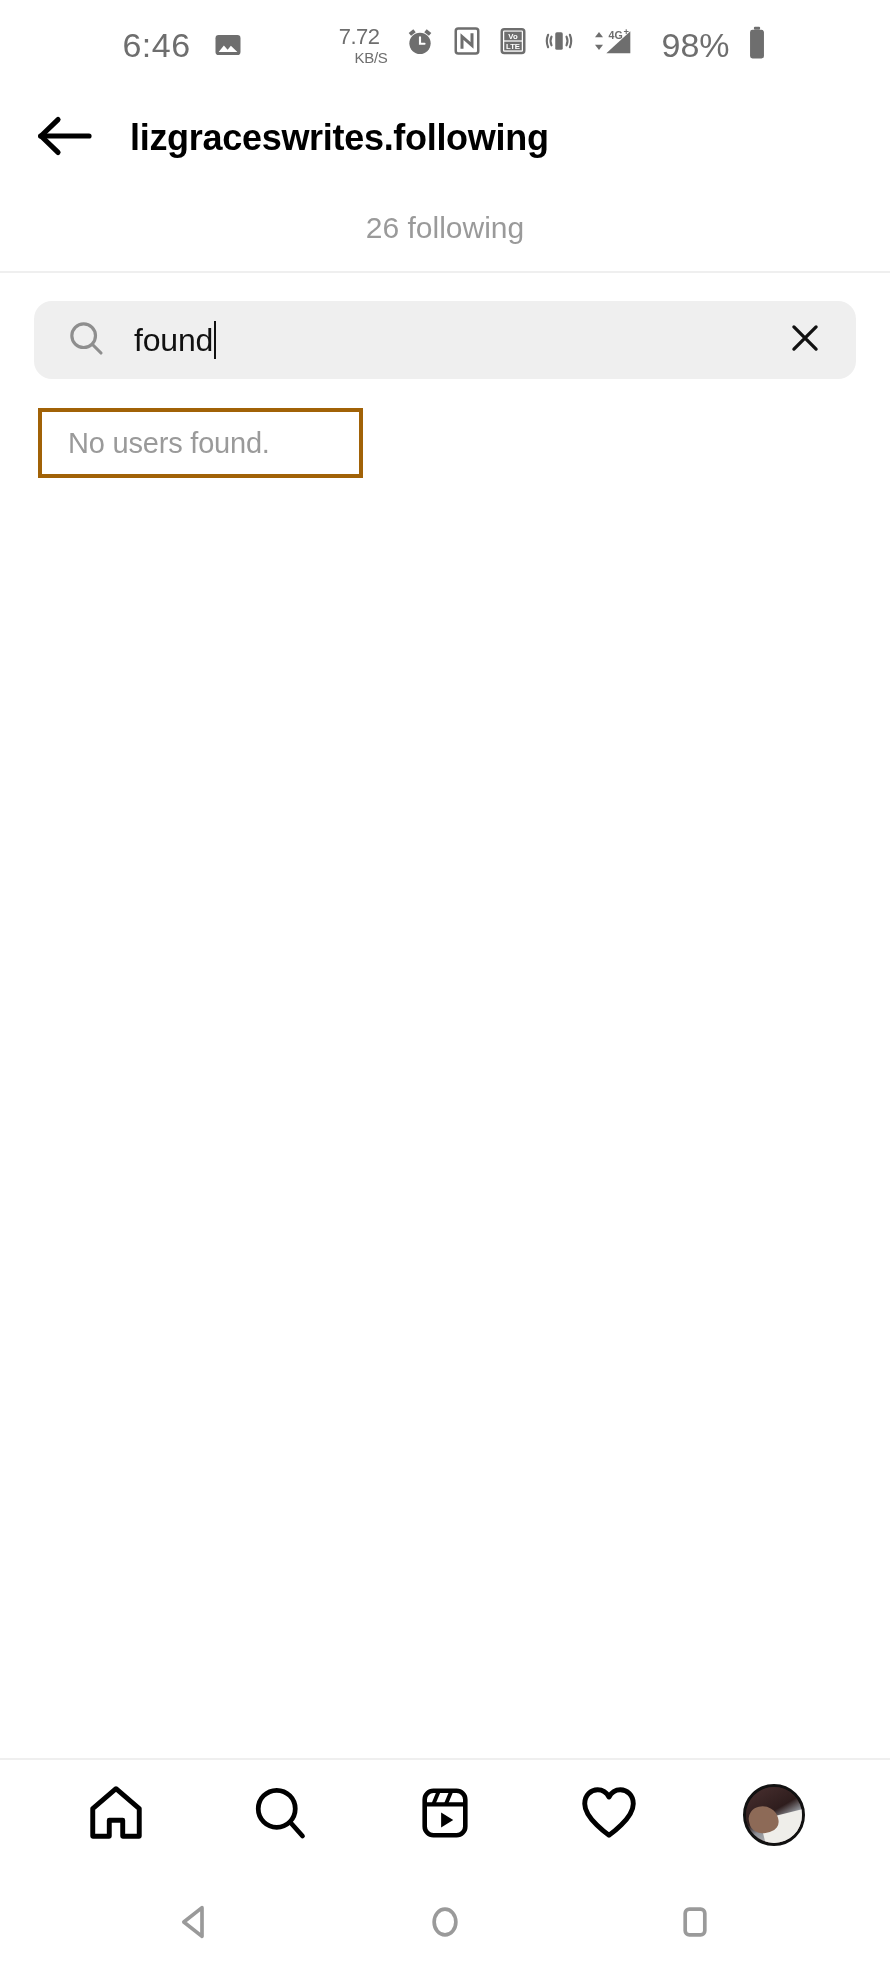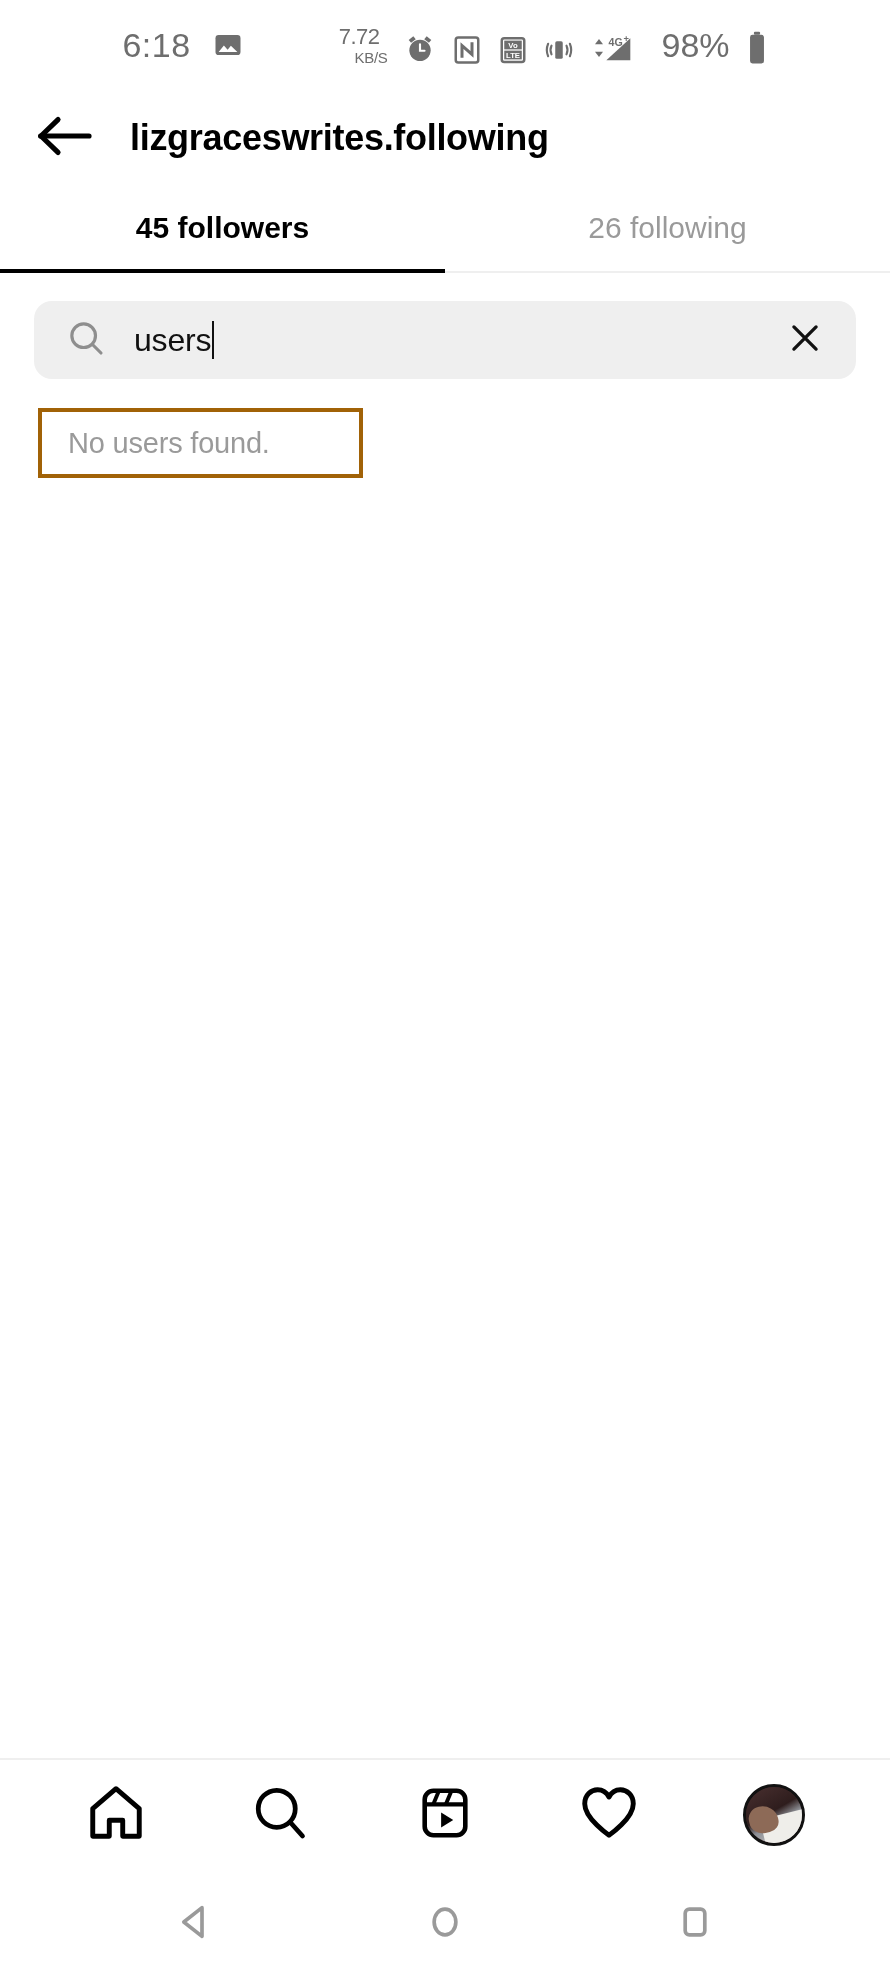--- a/index.html
+++ b/index.html
@@ -13,21 +13,21 @@
   .screen { position:relative; width:890px; height:1978px; background:#fff; display:flex; flex-direction:column; }
 
   
   .status-bar{
     height:90px; flex:0 0 90px;
     display:flex; align-items:center; justify-content:center;
     gap:0; padding:0 24px; color:#6e6e6e;
   }
   .sb-left{ display:flex; align-items:center; gap:22px; }
   .sb-time{ font-size:34px; letter-spacing:.5px; color:#6e6e6e; font-weight:400; }
-  .sb-right{ display:flex; align-items:flex-end; gap:16px; margin-left:88px; }
+  .sb-right{ display:flex; align-items:flex-start; gap:16px; margin-left:88px; }
   .sb-icon{ display:flex; align-items:center; justify-content:center; }
   .netspeed{ display:flex; flex-direction:column; align-items:center; line-height:1; color:#6e6e6e; }
   .netspeed .ns-num{ font-size:22px; letter-spacing:-.5px; }
   .netspeed .ns-unit{ font-size:15px; letter-spacing:-.3px; margin-top:2px;padding-left:24px; }
   .sb-batt-pct{ font-size:34px; color:#6e6e6e; margin-left:10px; }
 
   
   .header{
     height:95px; flex:0 0 95px;
     display:flex; align-items:center; padding:0 30px;
@@ -106,21 +106,21 @@
   }
   .anav-btn{ width:64px; height:64px; display:flex; align-items:center; justify-content:center; cursor:pointer; }
 </style>
 </head>
 <body>
 
 <div class="screen">
 
   <div class="status-bar">
     <div class="sb-left">
-      <span class="sb-time">6:18</span>
+      <span class="sb-time">6:46</span>
       <span class="sb-icon">
         <svg width="30" height="30" viewBox="0 0 24 24">
             <rect x="2" y="4" width="20" height="16" rx="2.5" fill="#6e6e6e"></rect>
             <path d="M4.5 17.5l4.2-5.2 3 3.4 2.6-3.1 5.2 4.9z" fill="#ffffff"></path>
           </svg>
       </span>
     </div>
     <div class="sb-right">
       <span class="netspeed">
         <span class="ns-num">7.72</span>
@@ -183,38 +183,35 @@
         <svg width="56" height="42" viewBox="0 0 28 21">
           <path d="M1.8 10.5 H26" stroke="#000" stroke-width="2.6" stroke-linecap="round"></path>
           <path d="M10.5 2.3 L2 10.5 L10.5 18.7" stroke="#000" stroke-width="2.6" fill="none" stroke-linecap="round" stroke-linejoin="round"></path>
         </svg>
       </span>
     </div>
     <div class="header-title">lizgraceswrites.following</div>
   </div>
 
   <div class="tabs">
-    <div class="tab active">
-      <span>45 followers</span>
-    </div>
     <div class="tab inactive">
       <span>26 following</span>
     </div>
   </div>
 
   <div class="search-wrap">
     <div class="search-bar">
       <span>
         <svg width="40" height="40" viewBox="0 0 24 24">
           <circle cx="10.6" cy="10.6" r="7.1" fill="none" stroke="#8e8e8e" stroke-width="1.9"></circle>
           <path d="M15.9 15.9 L21 21" stroke="#8e8e8e" stroke-width="1.9" stroke-linecap="round"></path>
         </svg>
       </span>
       <div class="search-input-area">
-        <span class="search-text">users</span>
+        <span class="search-text">found</span>
           <span class="caret"></span>
       </div>
       <div class="clear-btn">
         <span>
           <svg width="38" height="38" viewBox="0 0 24 24">
             <path d="M5 5 L19 19 M19 5 L5 19" stroke="#111" stroke-width="2.1" stroke-linecap="round"></path>
           </svg>
         </span>
       </div>
     </div>

